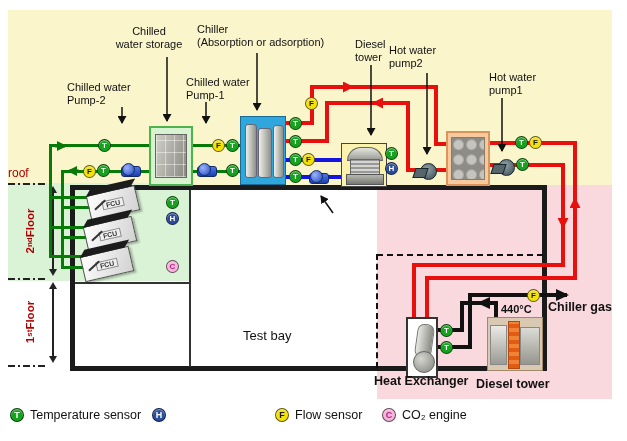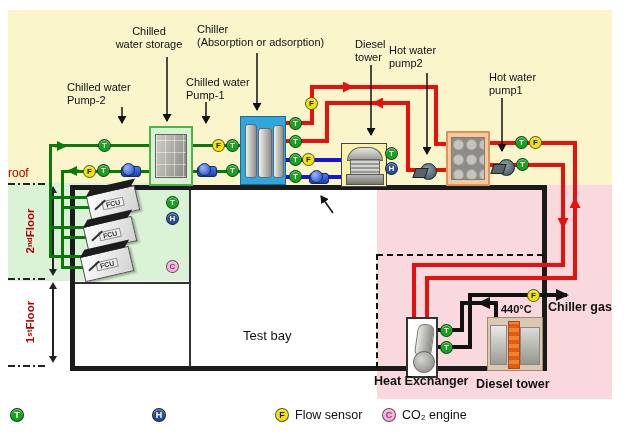--- a/index.html
+++ b/index.html
@@ -258,20 +258,21 @@
       <span> Floor</span>
   </div>
   <div class="vlab" style="left:-15px;top:315px;">
     <span>1</span>
       <sup>st</sup>
       <span> Floor</span>
   </div>
 
   <div class="leg" style="left:10px;">
     <span class="sens s-t">T</span>
+    <span>Temperature sensor</span>
   </div>
   <div class="leg" style="left:152px;">
     <span class="sens s-h">H</span>
   </div>
   <div class="leg" style="left:275px;">
     <span class="sens s-f">F</span>
     <span>Flow sensor</span>
   </div>
   <div class="leg" style="left:382px;">
     <span class="sens s-c">C</span>

